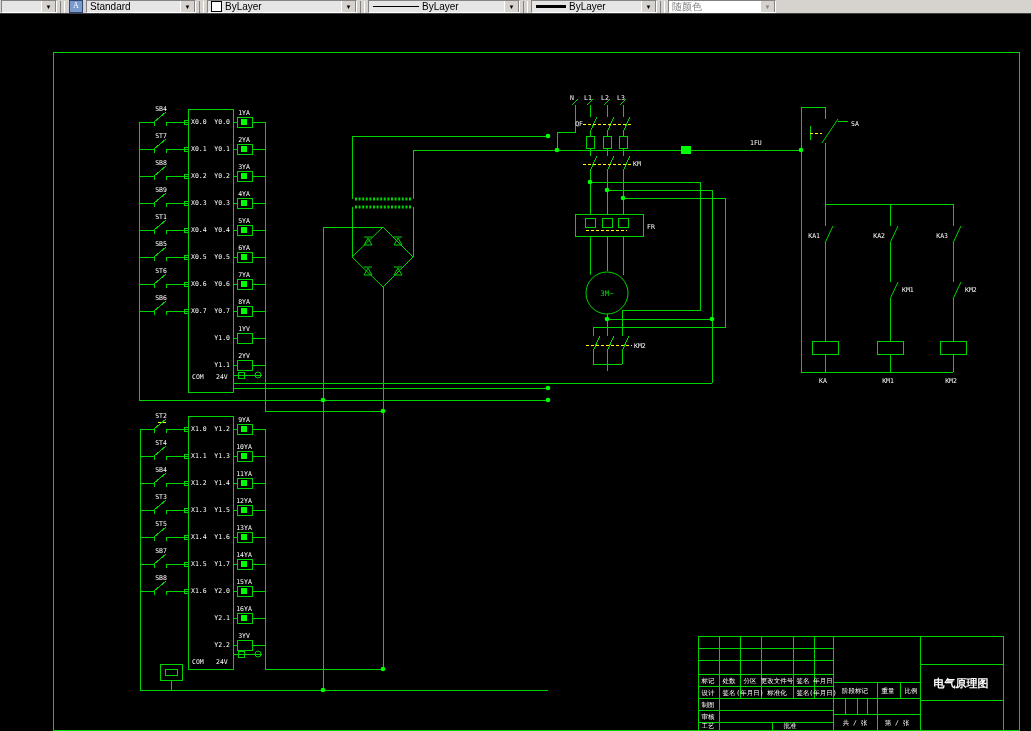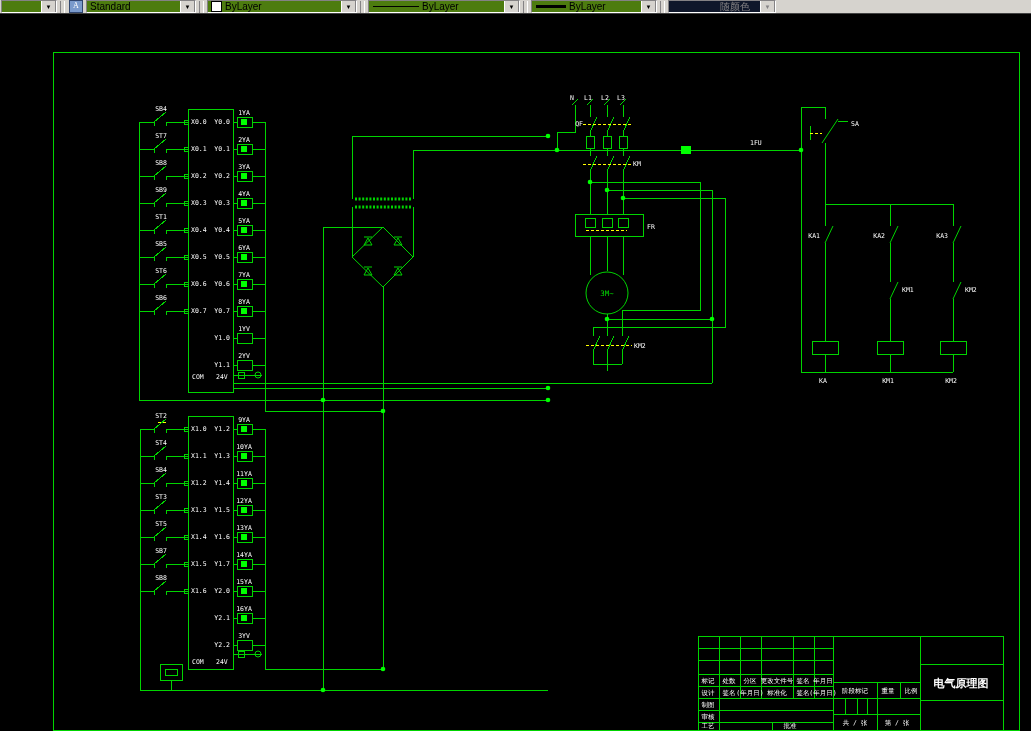--- a/index.html
+++ b/index.html
@@ -1,22 +1,22 @@
 <!DOCTYPE html>
 <html><head>
 <meta charset="utf-8">
 <style>
   html,body{margin:0;padding:0;background:#000;}
   #app{width:1031px;height:731px;position:relative;font-family:"Liberation Sans",sans-serif;overflow:hidden;}
   
   .tb{height:14px;background:#d6d3ce;display:flex;align-items:center;border-bottom:1px solid #424242;box-sizing:border-box;}
-  .combo{height:13px;background:#4d7c0f;border:1px solid;border-color:#848284 #fff #fff #848284;display:flex;align-items:center;font-size:10px;color:#000;box-sizing:border-box;margin:0 1px;white-space:nowrap;overflow:hidden;}
+  .combo{height:13px;background:#e5e5e5;border:1px solid;border-color:#848284 #fff #fff #848284;display:flex;align-items:center;font-size:10px;color:#000;box-sizing:border-box;margin:0 1px;white-space:nowrap;overflow:hidden;}
   .combo .val{flex:1;padding-left:3px;font-family:"Liberation Sans",sans-serif;}
   .combo .arr{width:13px;height:11px;background:#d6d3ce;border:1px solid;border-color:#fff #848284 #848284 #fff;display:flex;align-items:center;justify-content:center;font-size:6px;color:#000;flex:none;}
-  .combo.dis{color:#848284;background:#0f172a;padding-left:48px;}
+  .combo.dis{color:#848284;background:#ffffff;}
   .combo.dis .arr{color:#848284;}
   .sep{width:3px;height:12px;border-left:1px solid #848284;border-right:1px solid #fff;margin:0 2px;flex:none;}
   .iconbtn{width:16px;height:13px;background:#d6d3ce;display:flex;align-items:center;justify-content:center;flex:none;margin:0 1px;}
   .iconbtn .ic{width:12px;height:11px;background:#7a9acc;border:1px solid #30456e;color:#fff;font-size:8px;line-height:10px;text-align:center;font-family:"Liberation Serif",serif;}
   .swatch{width:9px;height:9px;background:#fff;border:1px solid #000;margin-left:3px;flex:none;}
   .lt-thin{width:46px;height:1px;background:#000;margin-left:4px;flex:none;}
   .lt-thick{width:30px;height:3px;background:#000;margin-left:4px;flex:none;}
   
   .canvas{width:1031px;height:717px;background:#000;}
   svg{display:block;}

